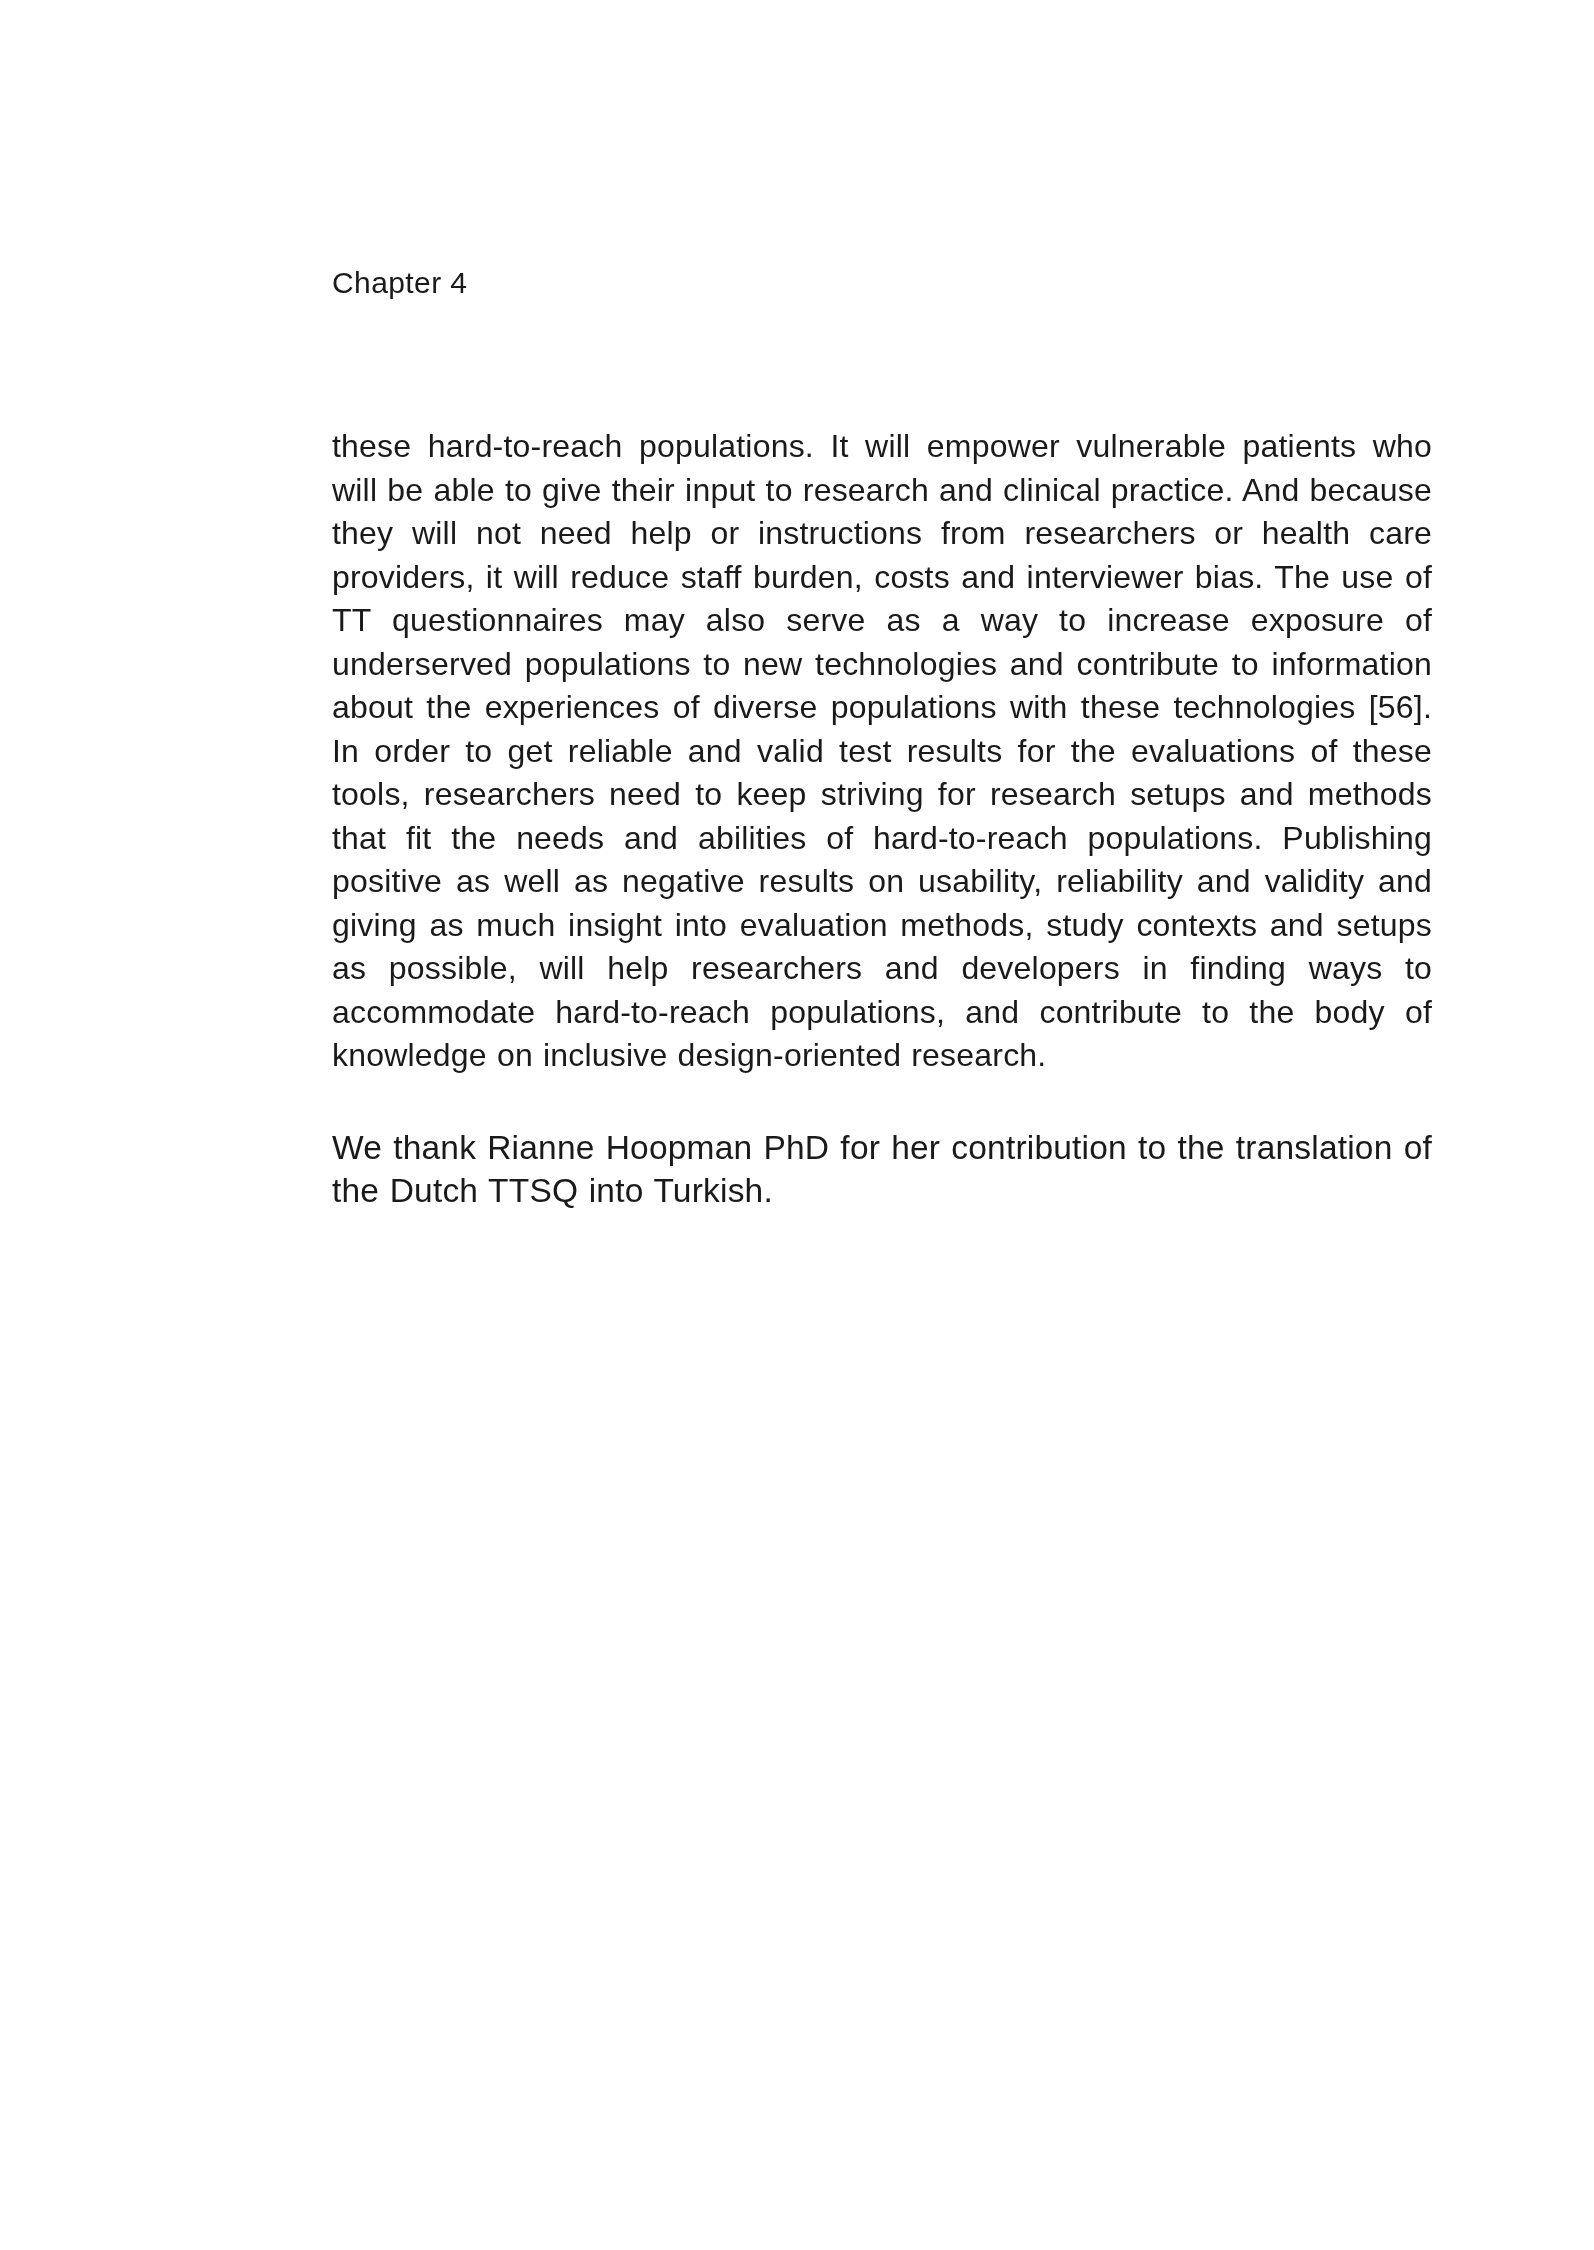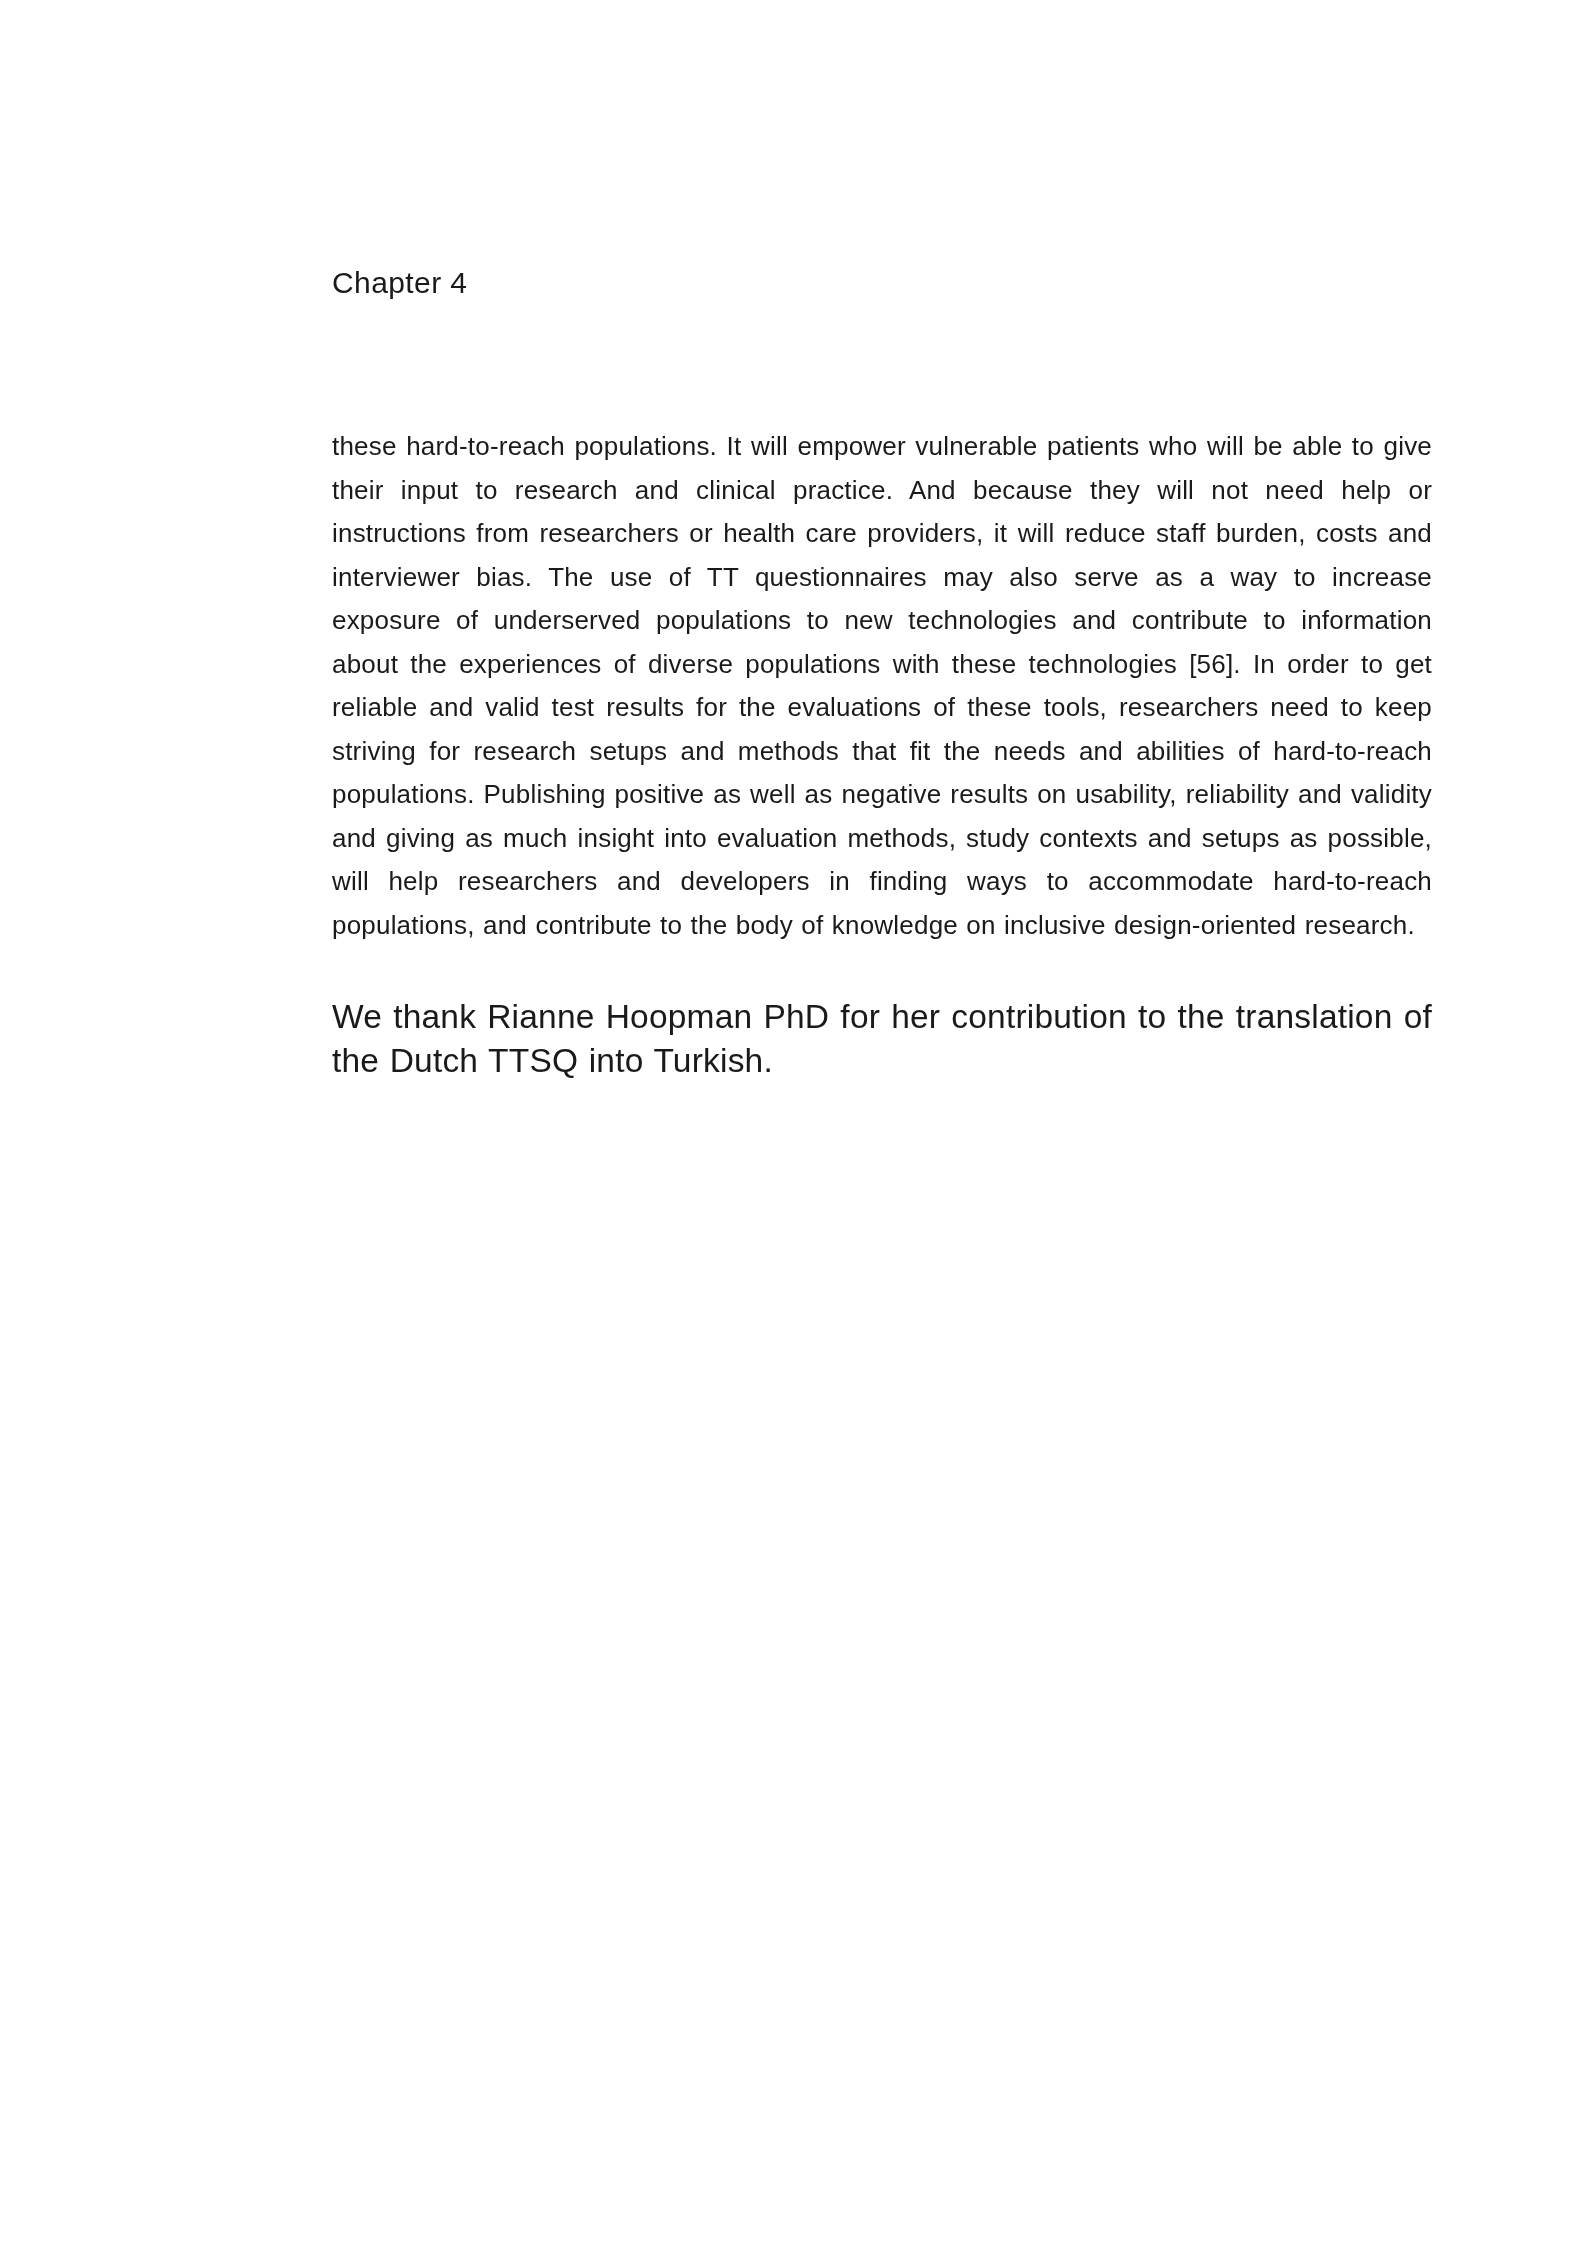--- a/index.html
+++ b/index.html
@@ -27,21 +27,21 @@
 
   .chapter-header {
     margin-top: 138px;
     font-size: 30px;
     letter-spacing: 0.4px;
     color: #1a1a1a;
   }
 
   .body-text {
     margin-top: 93px;
-    font-size: 26px;
+    font-size: 32px;
     line-height: 43.5px;
     text-align: justify;
     letter-spacing: 0.2px;
     color: #1a1a1a;
     word-spacing: 1px;
   }
 
   .ack-heading {
     margin-top: 43px;
     font-size: 33.5px;

